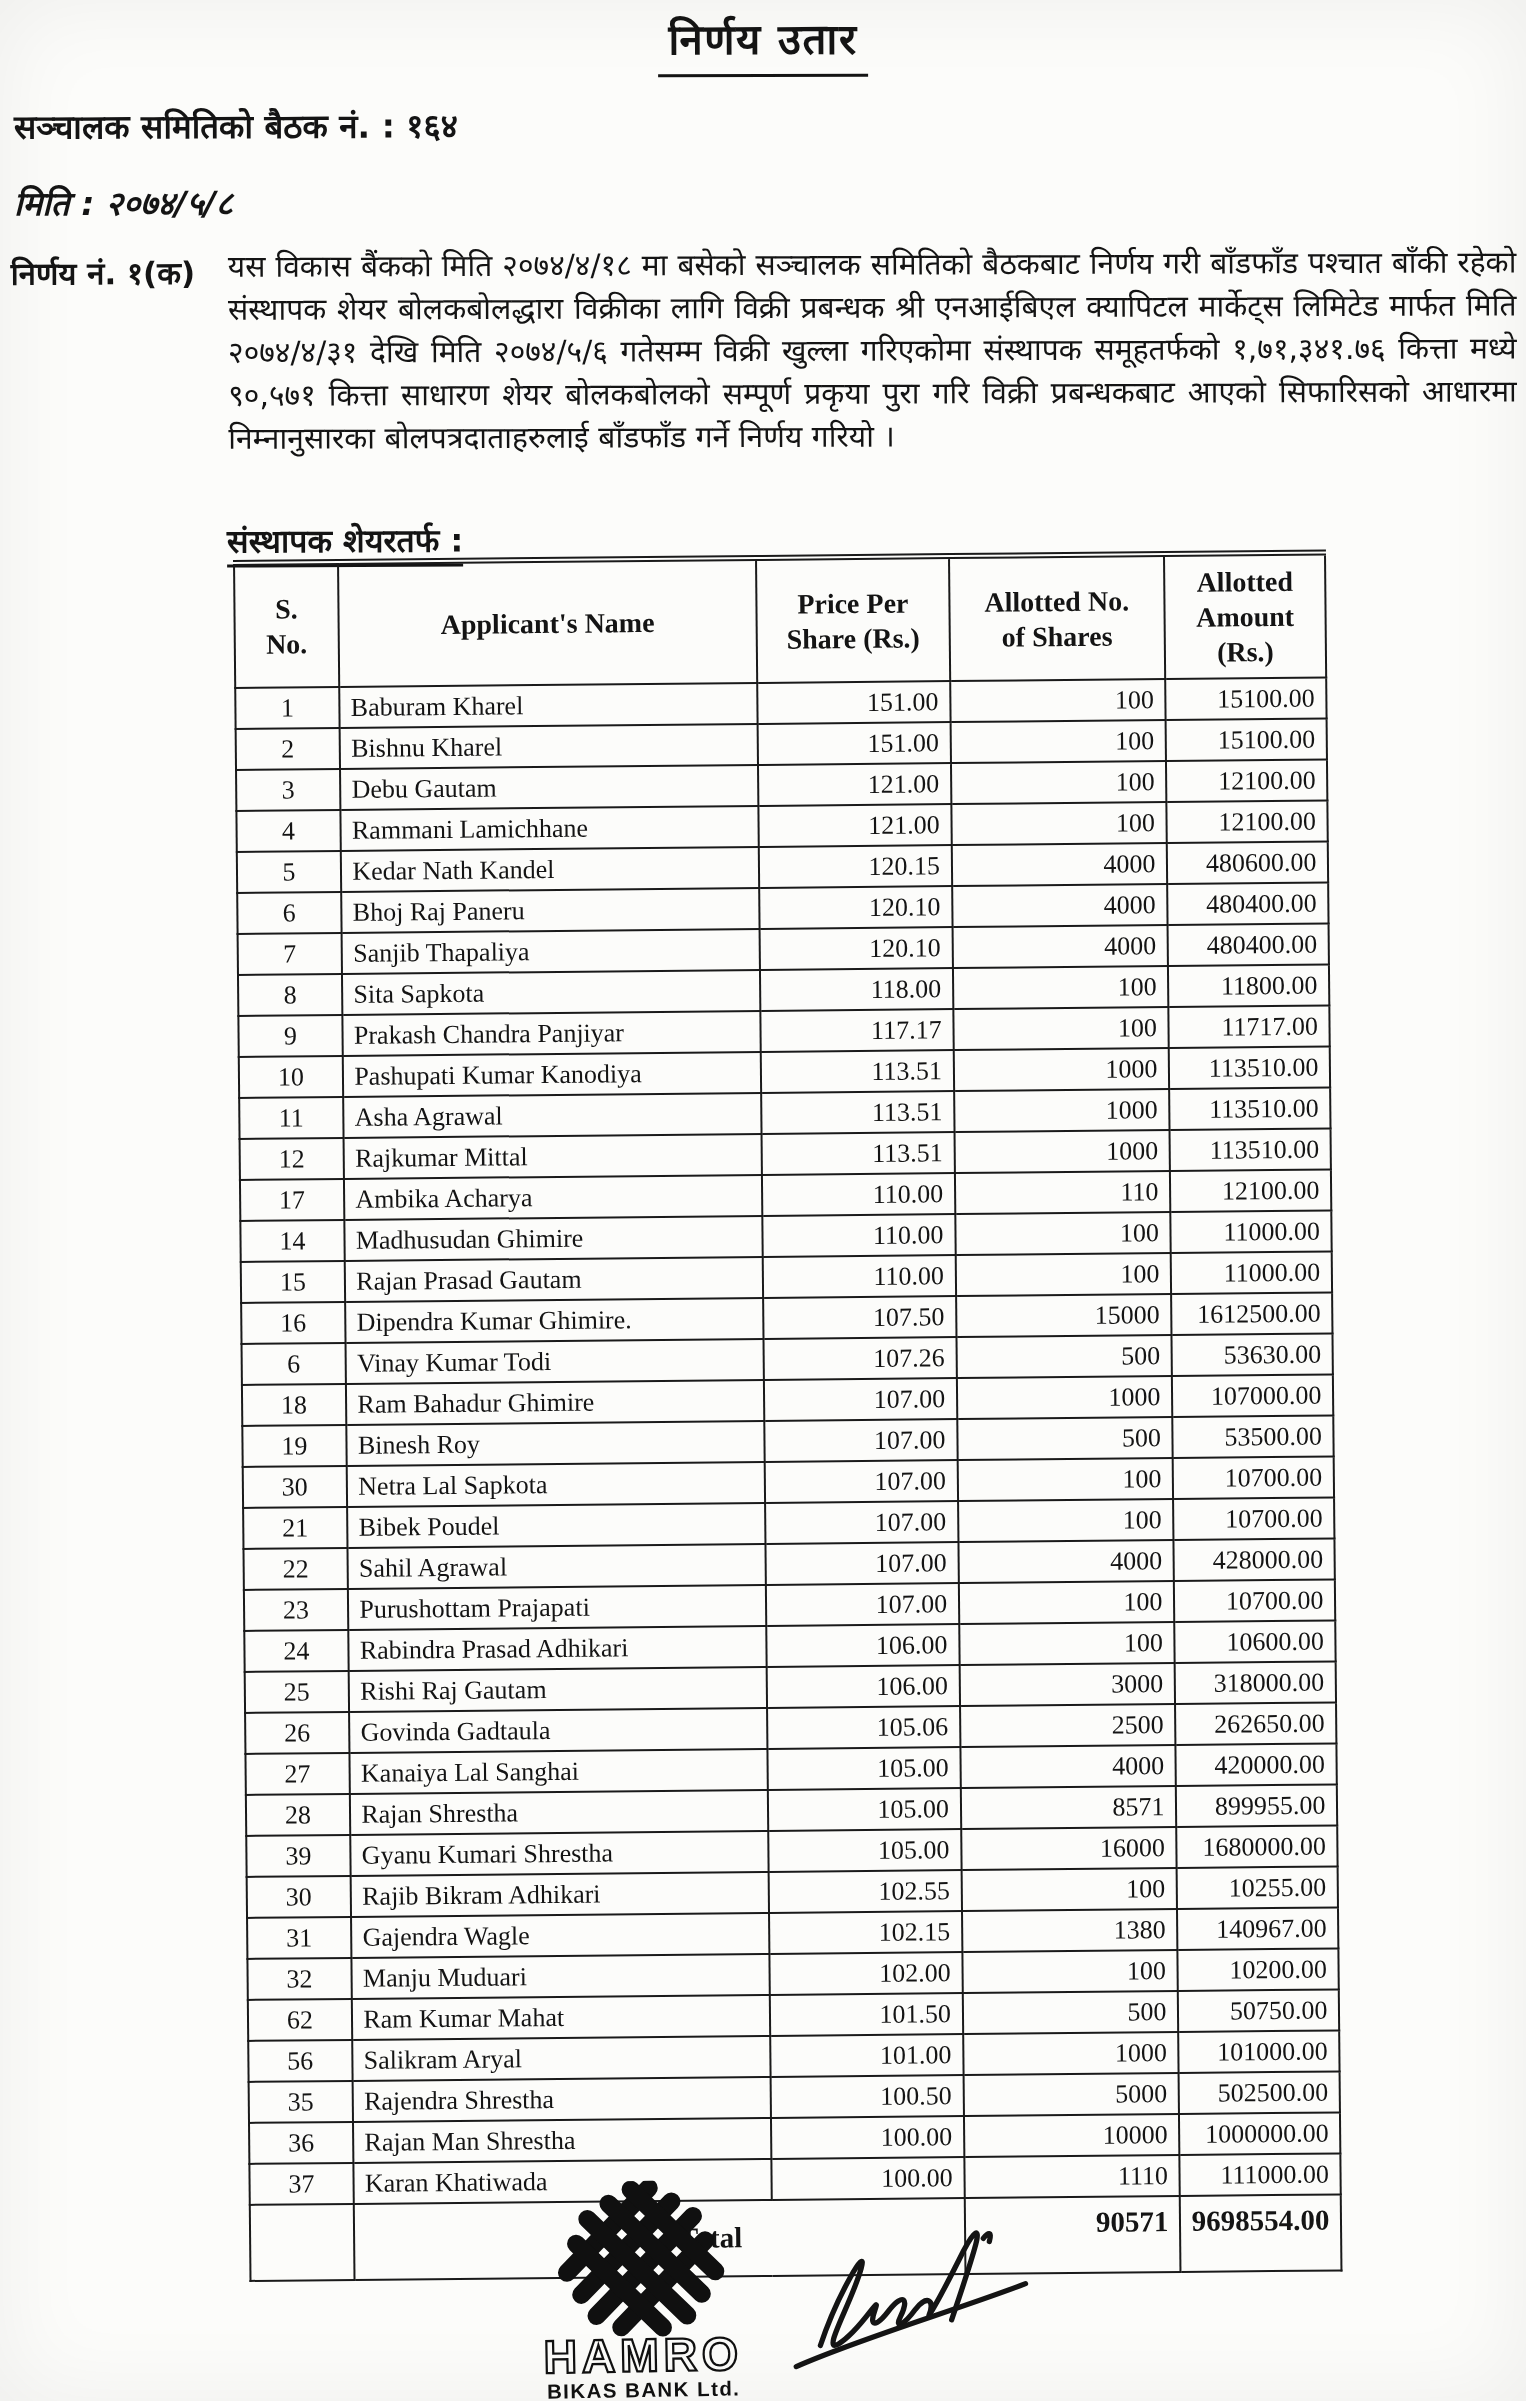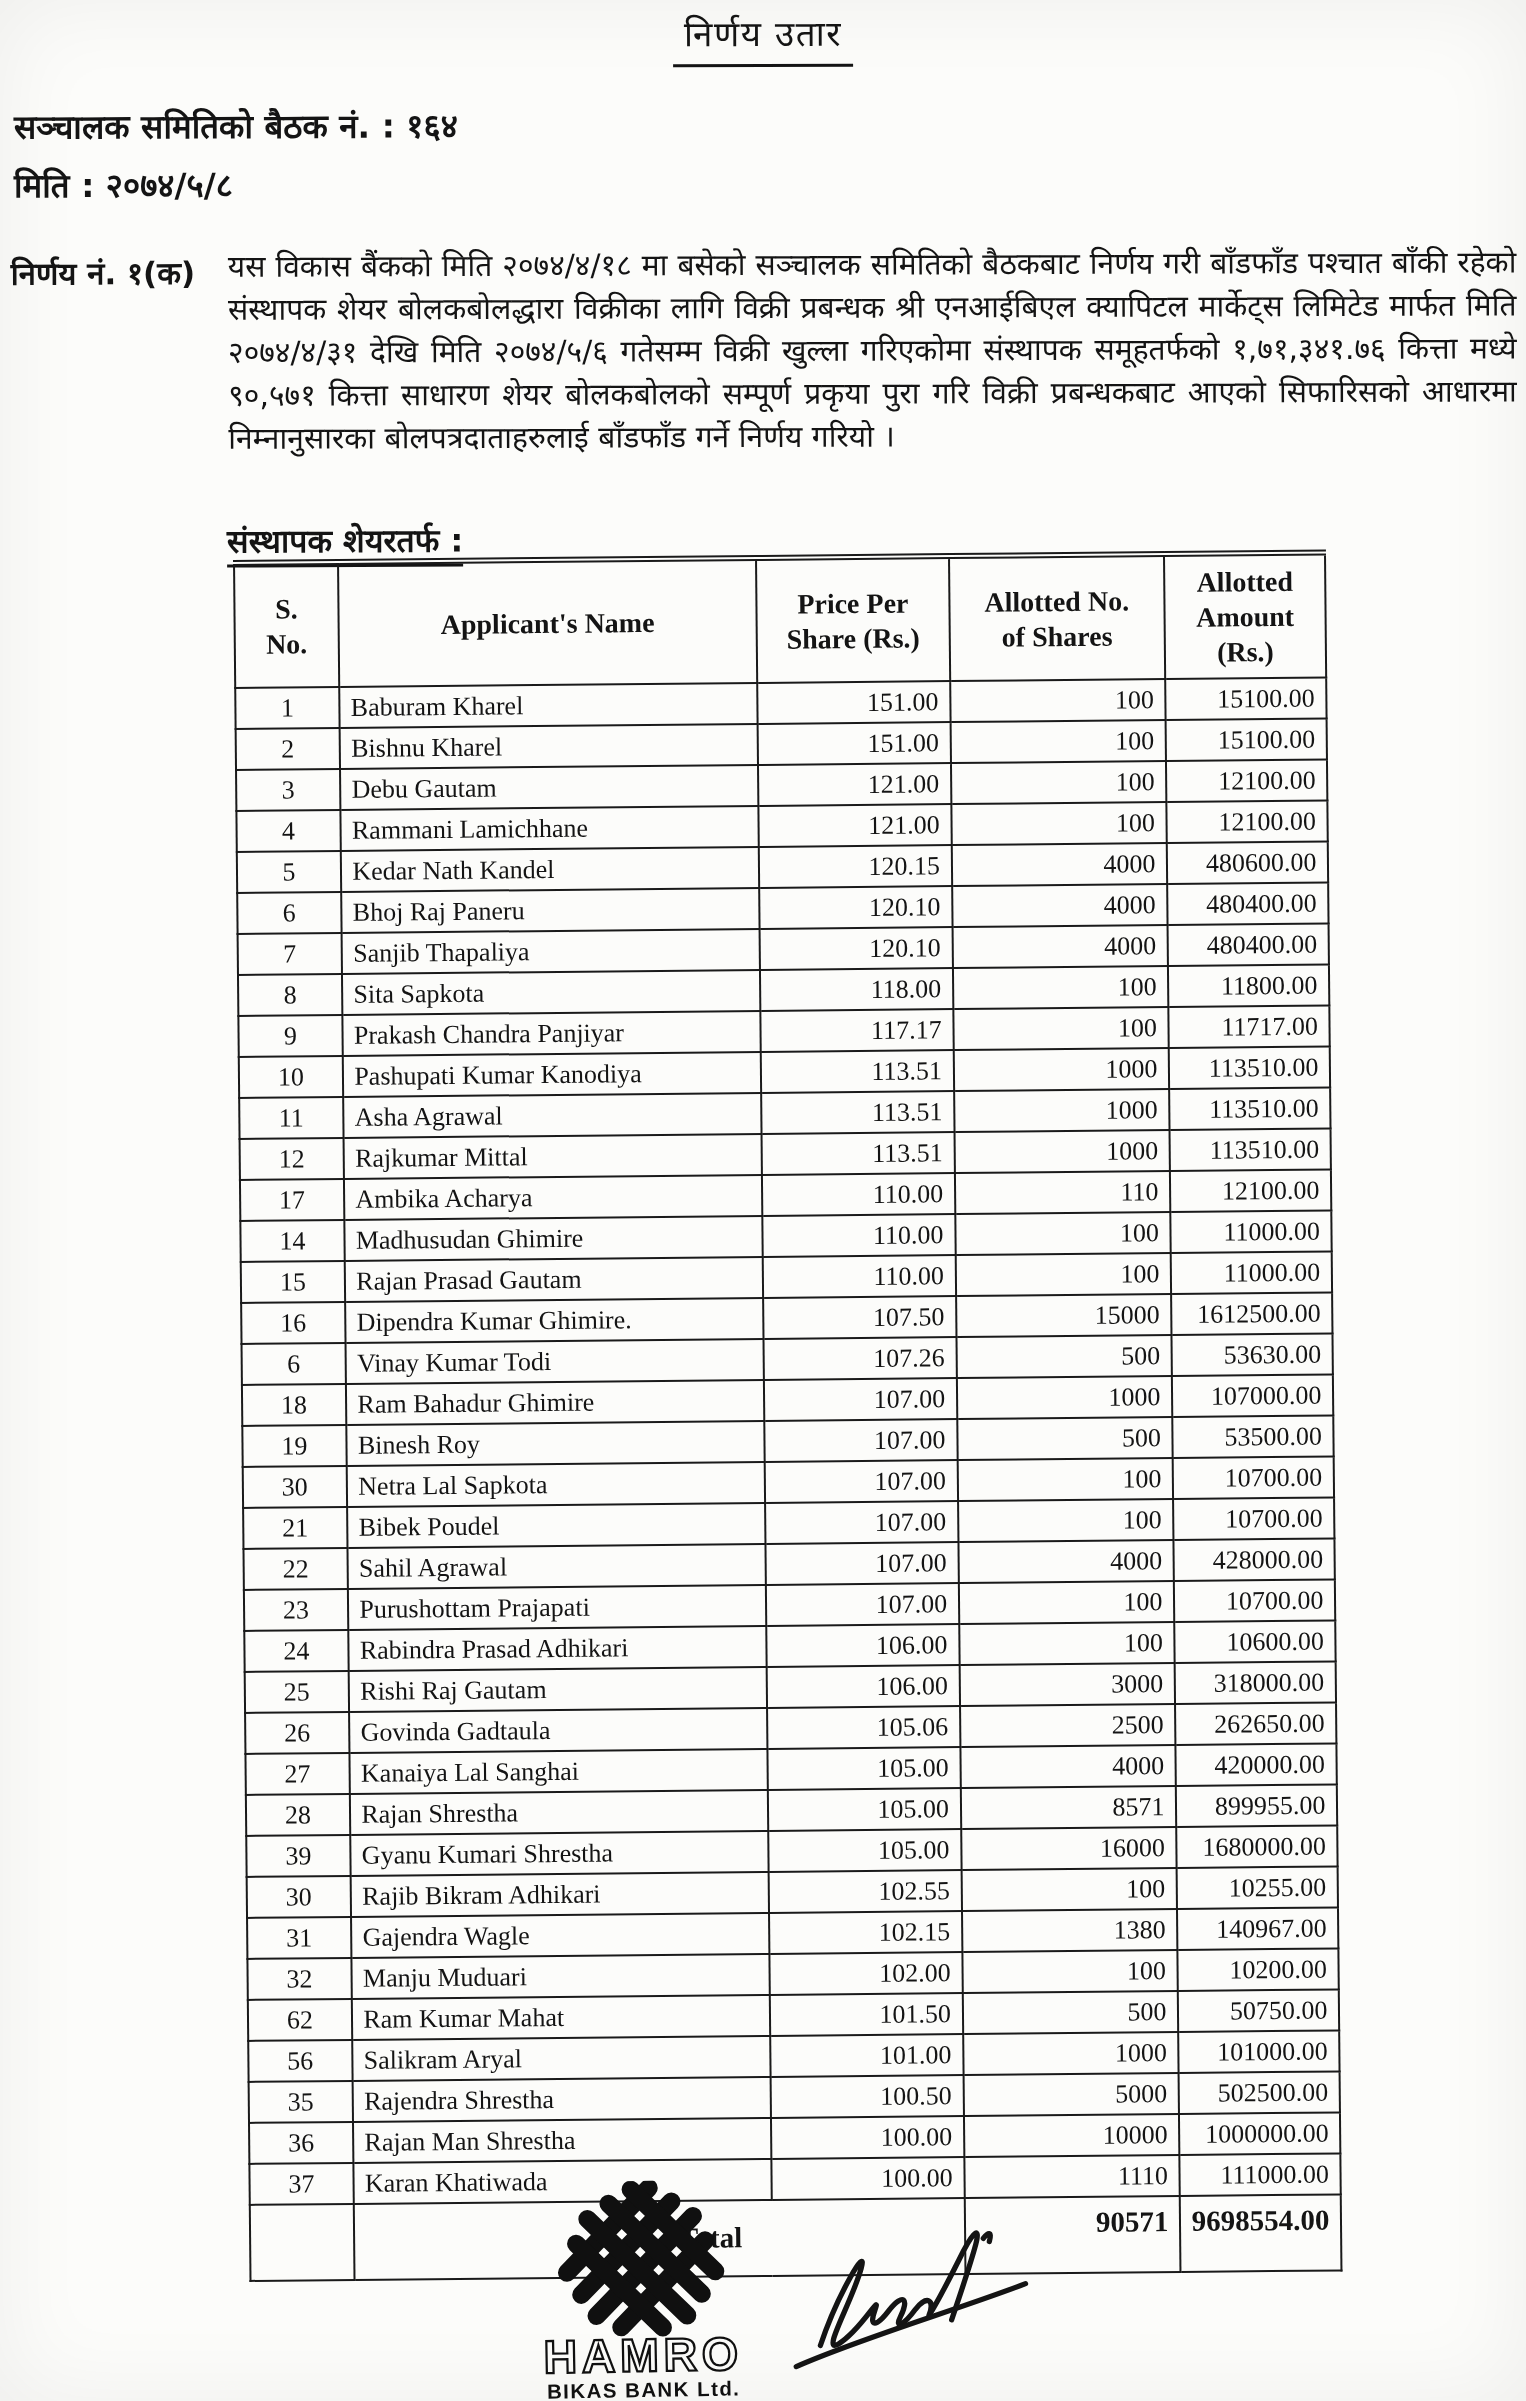--- a/index.html
+++ b/index.html
@@ -15,33 +15,33 @@
     background:#fcfcfa;
     box-shadow:inset 0 0 91px rgba(0,0,0,0.06);
   }
   
   .doc-title{
     position:absolute;top:9px;left:0;width:100%;
     text-align:center;transform:rotate(-0.2deg);
   }
   .doc-title span{
     display:inline-block;
-    font-size:35px;font-weight:normal;
+    font-size:42px;font-weight:bold;
     border-bottom:3px solid #141414;
     padding:0 10.6px 7.6px 10.6px;
     letter-spacing:1.5px;
   }
   .meta-line{
     position:absolute;left:13.6px;
     font-size:33px;font-weight:bold;
     transform:rotate(-0.15deg);
     white-space:nowrap;
   }
   #meeting-line{top:103px;}
-  #date-line{top:162px;}
+  #date-line{top:180px;font-style:italic;}
   
   .decision{
     position:absolute;top:243px;left:11.3px;right:9px;
     display:flex;align-items:flex-start;
     transform:rotate(-0.2deg);
   }
   .decision-label{
     flex:0 0 217px;
     font-size:31px;font-weight:bold;
     line-height:42px;white-space:nowrap;margin-top:7px;

